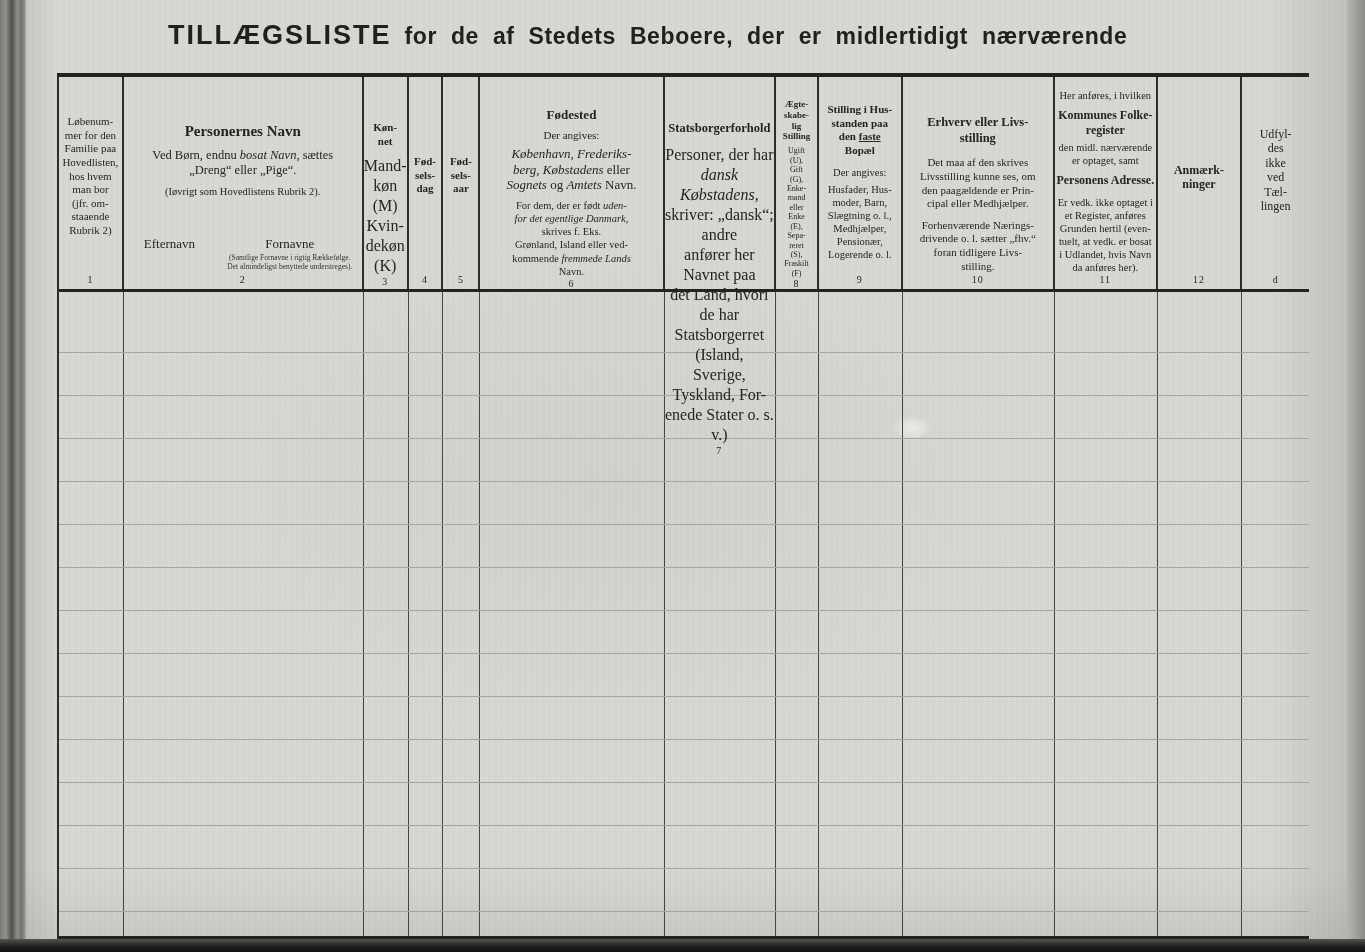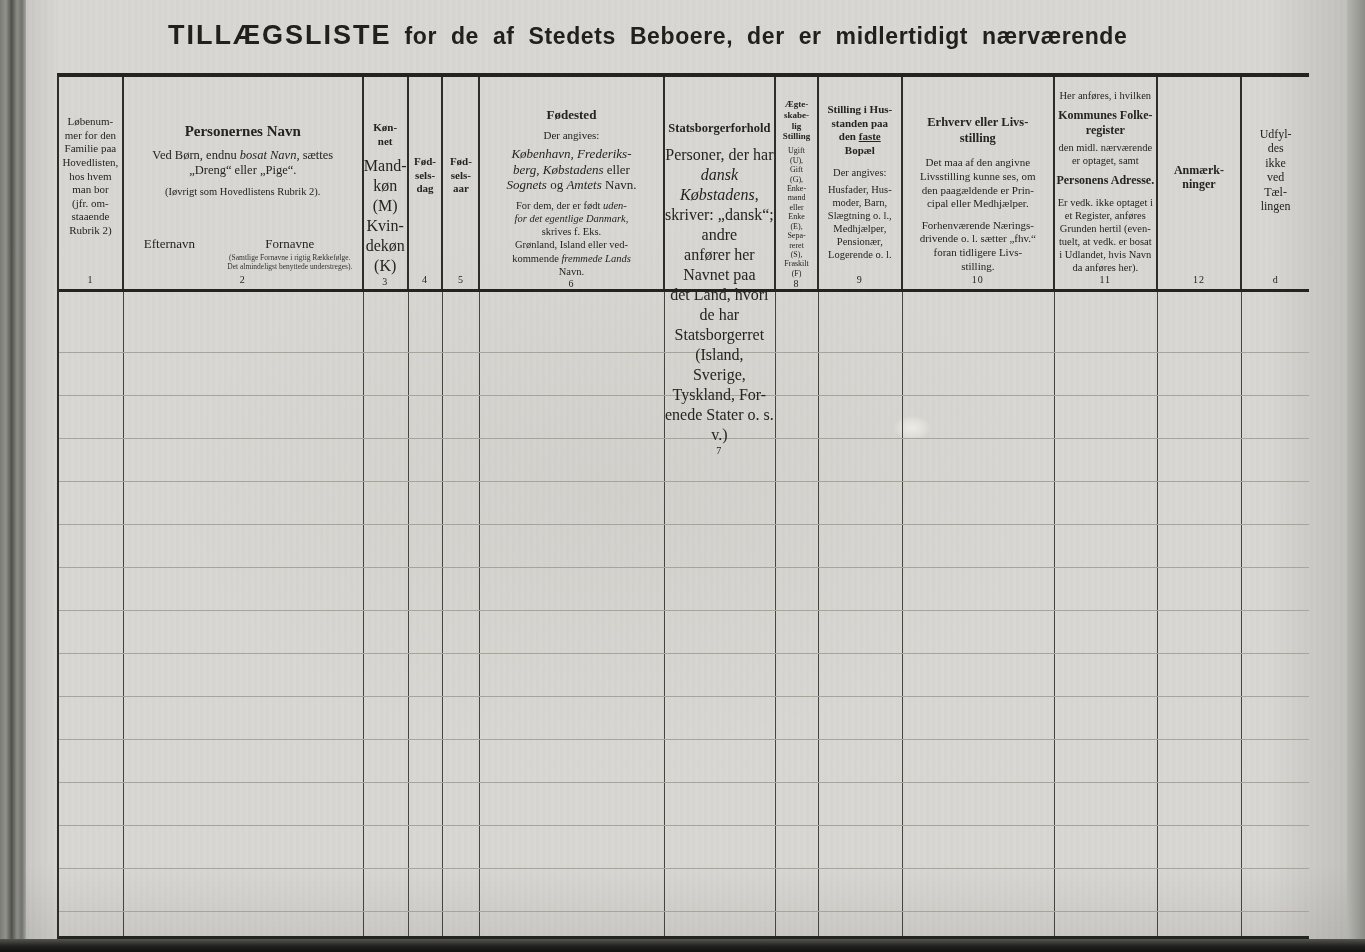--- a/index.html
+++ b/index.html
@@ -195,21 +195,21 @@
 Slægtning o. l.,
 Medhjælper,
 Pensionær,
 Logerende o. l.</div>
           <div class="colnum">9</div>
         </div>
 
         <div class="hcell w10 pc10">
           <div class="b ml fz12b">Erhverv eller Livs-
 stilling</div>
-          <div class="ml fz11 mt10">Det maa af den angivne
+          <div class="ml fz11 mt10">Det maa af den skrives
 Livsstilling kunne ses, om
 den paagældende er Prin-
 cipal eller Medhjælper.</div>
           <div class="ml fz11 mt8">Forhenværende Nærings-
 drivende o. l. sætter „fhv.“
 foran tidligere Livs-
 stilling.</div>
           <div class="colnum">10</div>
         </div>
 

